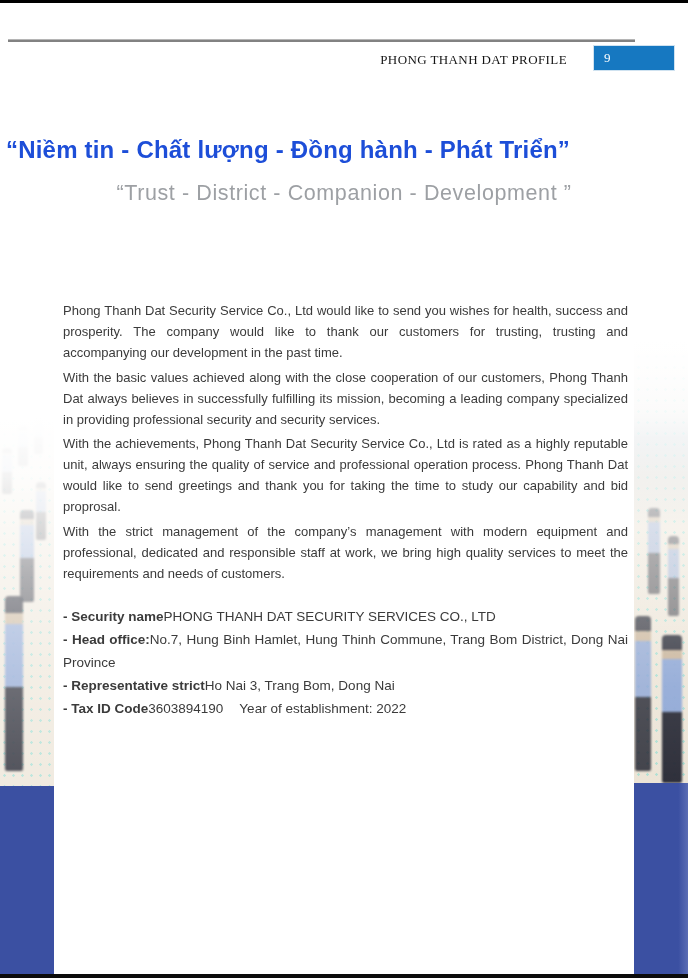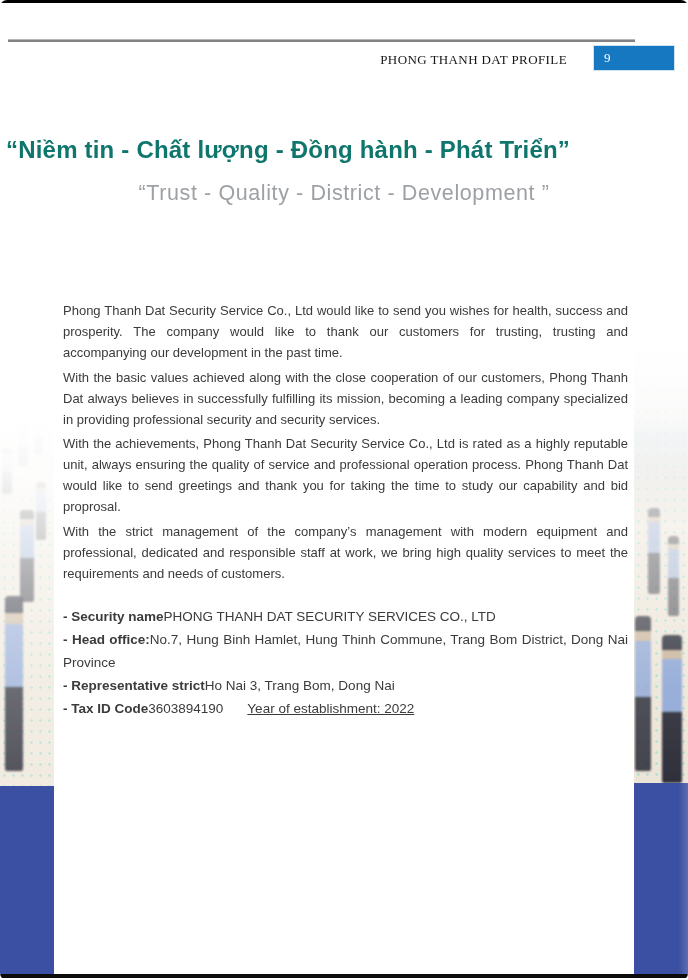--- a/index.html
+++ b/index.html
@@ -2,21 +2,20 @@
 <html><head>
 <meta charset="utf-8">
 <style>
   html,body{margin:0;padding:0;background:#ffffff;}
   .page{
     position:relative;
     width:688px;height:980px;
     background:#ffffff;
     overflow:hidden;
     font-family:"Liberation Sans", sans-serif;
-    border-radius:7px;
   }
   
   .top-bar{position:absolute;left:0;top:0;width:688px;height:3px;background:#000;}
   .bottom-bar{position:absolute;left:0;top:974px;width:688px;height:4px;background:#0b0b0b;}
 
   
   .rule{position:absolute;left:8px;top:39px;width:627px;height:2px;background:#828282;border-top:1px solid #b5b5b5;}
   .header-label{
     position:absolute;top:52px;right:121px;
     font-family:"Liberation Serif","DejaVu Serif",serif;
@@ -25,37 +24,37 @@
   .page-num-box{
     position:absolute;left:593px;top:45px;width:82px;height:26px;
     background:#1678C1;border:1px solid #cfe2f0;box-sizing:border-box;
     color:#fff;font-family:"Liberation Serif","DejaVu Serif",serif;
     font-size:13px;line-height:24px;padding-left:10px;
   }
 
   
   .title-vi{
     position:absolute;left:0;top:136px;width:576px;text-align:center;
-    color:#0f766e;font-size:24px;font-weight:700;letter-spacing:.2px;
+    color:#1d4ed8;font-size:24px;font-weight:700;letter-spacing:.2px;
   }
   .title-en{
     position:absolute;left:0;top:181px;width:688px;text-align:center;
     color:#9DA0A4;font-size:21.5px;font-weight:400;letter-spacing:.6px;
   }
 
   
   .content{position:absolute;left:63px;top:301px;width:565px;color:#3b3b3b;}
   .content p{
     margin:0 0 4px 0;font-size:13px;line-height:20.9px;text-align:justify;
   }
   .details{margin-top:20px;}
   .detail-row{font-size:13.5px;line-height:23px;text-align:justify;color:#3b3b3b;}
   .detail-row b{font-weight:700;}
   .detail-row .val{}
-  .detail-row .extra{margin-left:24px;text-decoration:underline;}
+  .detail-row .extra{margin-left:16px;}
 
   
   .strip{position:absolute;overflow:hidden;}
   .strip-left{left:0;top:418px;width:54px;height:368px;}
   .strip-right{left:634px;top:340px;width:54px;height:443px;}
   .photo-bg{position:absolute;inset:0;background:#EFE8DC;}
   .strip-right .photo-bg{
     background:linear-gradient(to bottom,#f3f1ec 0%,#e8e6e2 16%,#ccd2d6 22%,#d9d7d0 30%,#EFE8DC 42%,#ece4d6 100%);
   }
   .speckles{position:absolute;inset:0;opacity:.35;
@@ -79,21 +78,21 @@
 
   <div class="top-bar"></div>
 
   <div class="rule"></div>
   <div class="header-label">PHONG THANH DAT PROFILE</div>
   <div class="page-num-box">
     <span>9</span>
   </div>
 
   <div class="title-vi">“Niềm tin - Chất lượng - Đồng hành - Phát Triển”</div>
-  <div class="title-en">“Trust - Quality - District - Development ”</div>
+  <div class="title-en">“Trust - District - Companion - Development ”</div>
 
   <div class="content">
     <p>Phong Thanh Dat Security Service Co., Ltd would like to send you wishes for health, success and prosperity. The company would like to thank our customers for trusting, trusting and accompanying our development in the past time.</p>
     <p>With the basic values achieved along with the close cooperation of our customers, Phong Thanh Dat always believes in successfully fulfilling its mission, becoming a leading company specialized in providing professional security and security services.</p>
     <p>With the achievements, Phong Thanh Dat Security Service Co., Ltd is rated as a highly reputable unit, always ensuring the quality of service and professional operation process. Phong Thanh Dat would like to send greetings and thank you for taking the time to study our capability and bid proprosal.</p>
     <p>With the strict management of the company’s management with modern equipment and professional, dedicated and responsible staff at work, we bring high quality services to meet the requirements and needs of customers.</p>
 
     <div class="details">
       <div class="detail-row">
         <b>- Security name</b><span class="val">PHONG THANH DAT SECURITY SERVICES CO., LTD</span>

